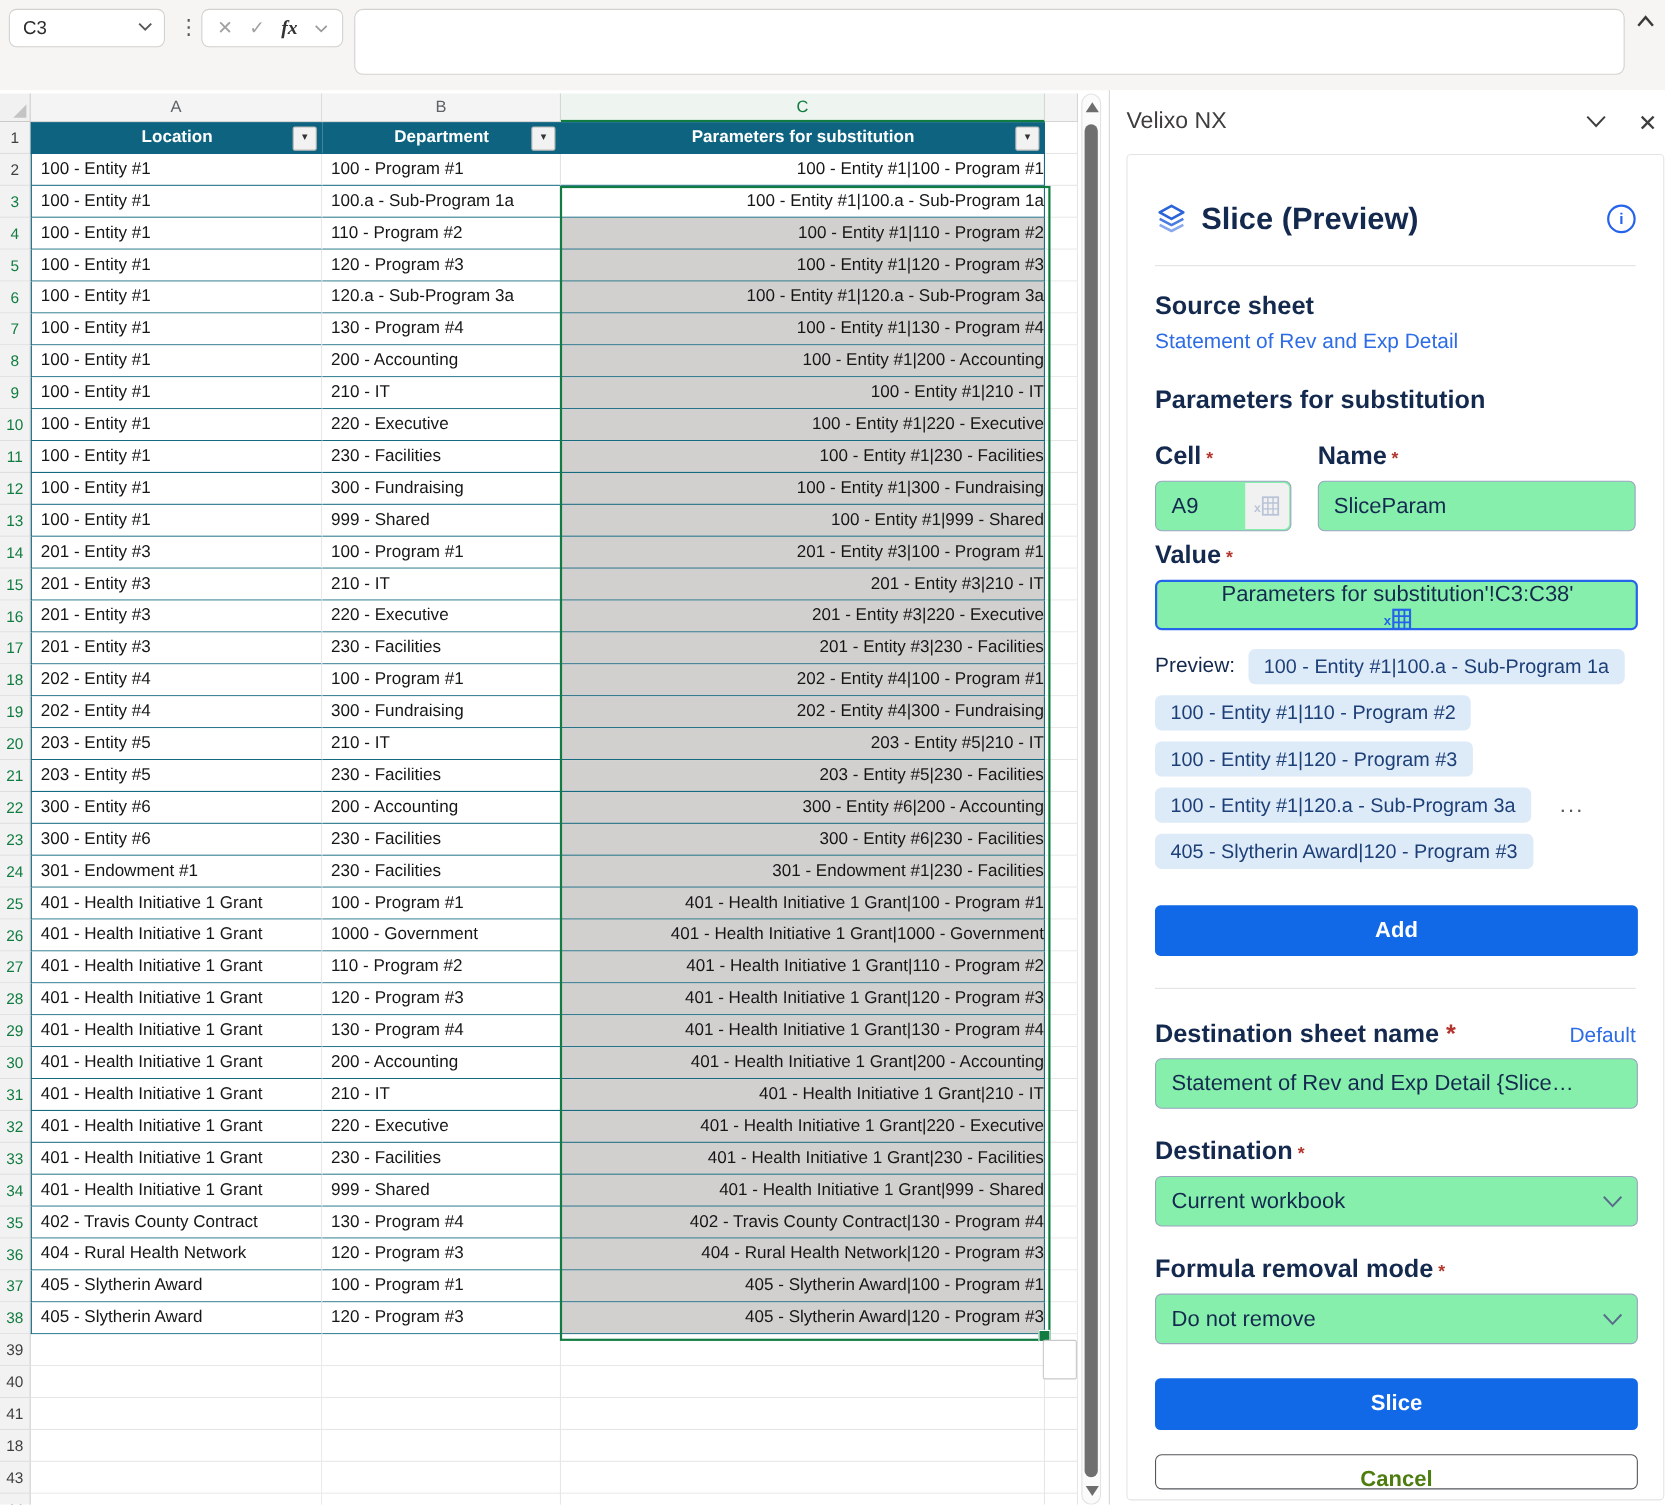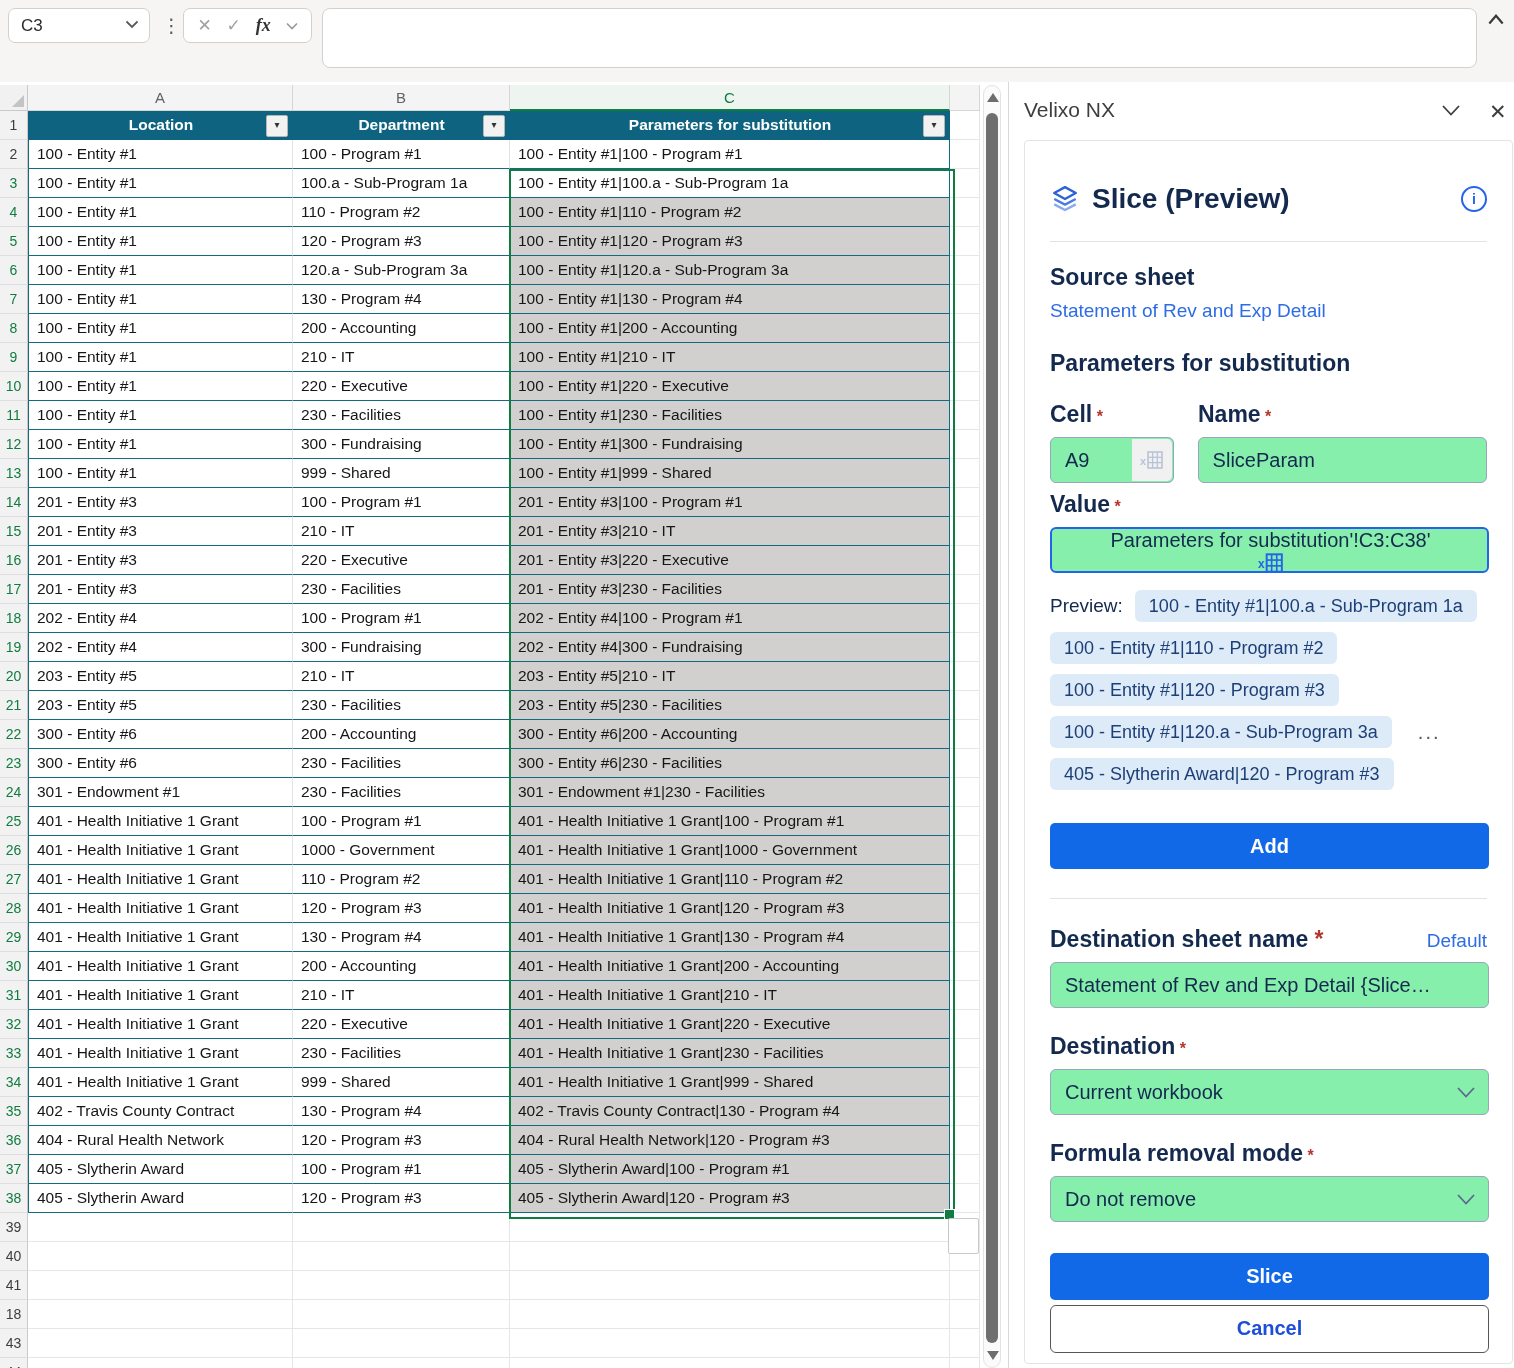--- a/index.html
+++ b/index.html
@@ -32,21 +32,21 @@
     border-bottom:1px solid #d6d6d6;color:#5f6368;font-size:15px;line-height:25px;text-align:center;}
   .ch.a{width:265px;}.ch.b{width:217px;}.ch.c{width:440px;background:#eef4ef;color:#107c41;
     border-bottom:2px solid #107c41;}.ch.d{width:30px;}
   
   .rowswrap{position:absolute;left:0;top:111px;width:981px;height:1257px;overflow:hidden;}
   .r{display:flex;height:29px;box-sizing:border-box;}
   .r>div{box-sizing:border-box;height:29px;overflow:hidden;white-space:nowrap;}
   .gut{width:28px;background:#f2f2f2;border-right:1px solid #c9c9c9;border-bottom:1px solid #dedede;
     font-size:14px;color:#3e3e3e;text-align:center;line-height:28px;}
   .gut.gsel{color:#107c41;}
-  .ca{width:265px;}.cb{width:217px;}.cc{width:440px;}.cd{width:30px;
+  .ca{width:265px;}.cb{width:217px;}.cc{width:440px;text-align:right;}.cd{width:30px;
     border-right:1px solid #e6e6e6;border-bottom:1px solid #e6e6e6;background:#fff;}
   .trow .ca,.trow .cb,.trow .cc{border-bottom:1px solid #156a80;font-size:15.5px;color:#161616;
     padding-left:8px;line-height:27px;background:#fff;}
   .trow .ca{border-left:1px solid #156a80;}
   .trow .ca,.trow .cb{border-right:1px solid #e3e3e3;}
   .trow .cc{border-right:1px solid #156a80;}
   .cc.selgray{background:#d2d0cf;}
   .cc.active{background:#fff;}
   .hrow .ca,.hrow .cb,.hrow .cc{background:#0e6480;color:#fff;font-weight:bold;font-size:15.5px;
     text-align:center;line-height:28px;position:relative;border-bottom:1px solid #0e6480;}
@@ -114,21 +114,21 @@
     line-height:46px;box-sizing:border-box;}
   .btn.blue{background:#1169e8;color:#fff;}
   .addbtn{margin-top:33px;}
   .divider2{height:1px;background:#e3e3e3;margin-top:29px;}
   .destrow{display:flex;margin-top:27px;align-items:baseline;}
   .destrow .lbl{flex:1;}
   .destinput{width:439px;margin-top:9px;white-space:nowrap;overflow:hidden;}
   .sellbl{margin-top:25px;}
   .select{width:439px;margin-top:9px;justify-content:space-between;padding-right:12px;}
   .slicebtn{margin-top:31px;height:47px;line-height:47px;}
-  .cancelbtn{margin-top:5px;height:48px;line-height:45px;background:#fff;color:#1d4ed8;
+  .cancelbtn{margin-top:22px;height:32px;line-height:45px;background:#fff;color:#4d7c0f;
     border:1.5px solid #54565a;border-radius:6px;}
   .gicon-svg{display:block;}
 </style>
 </head>
 <body>
 
 <div class="topbar">
   <div class="namebox">
     <span>C3</span>
     <svg width="14" height="9" viewBox="0 0 14 9">

